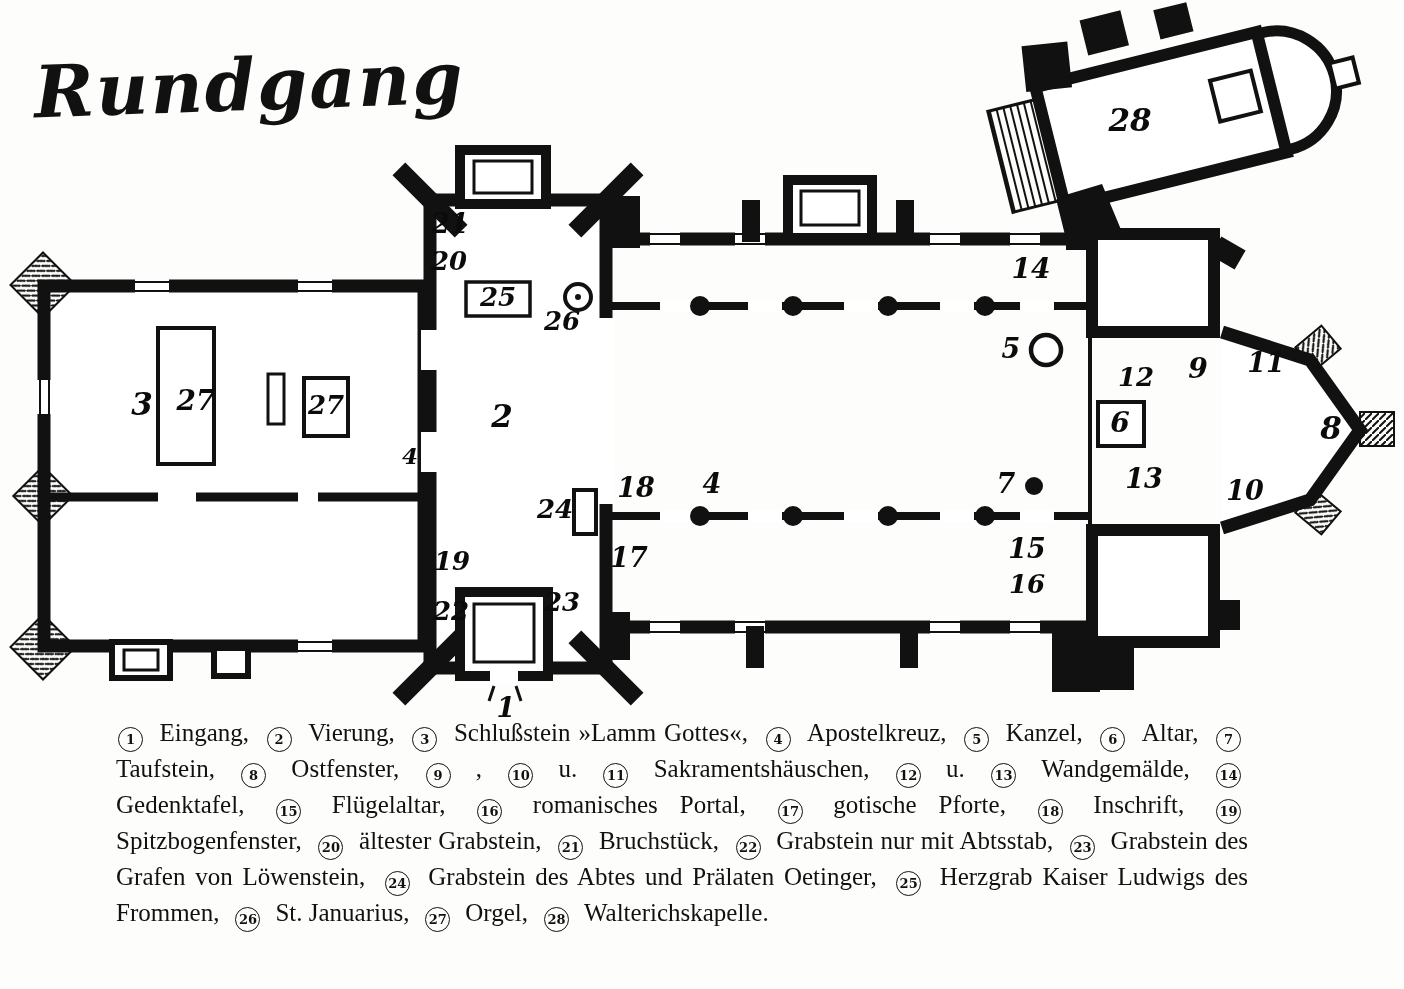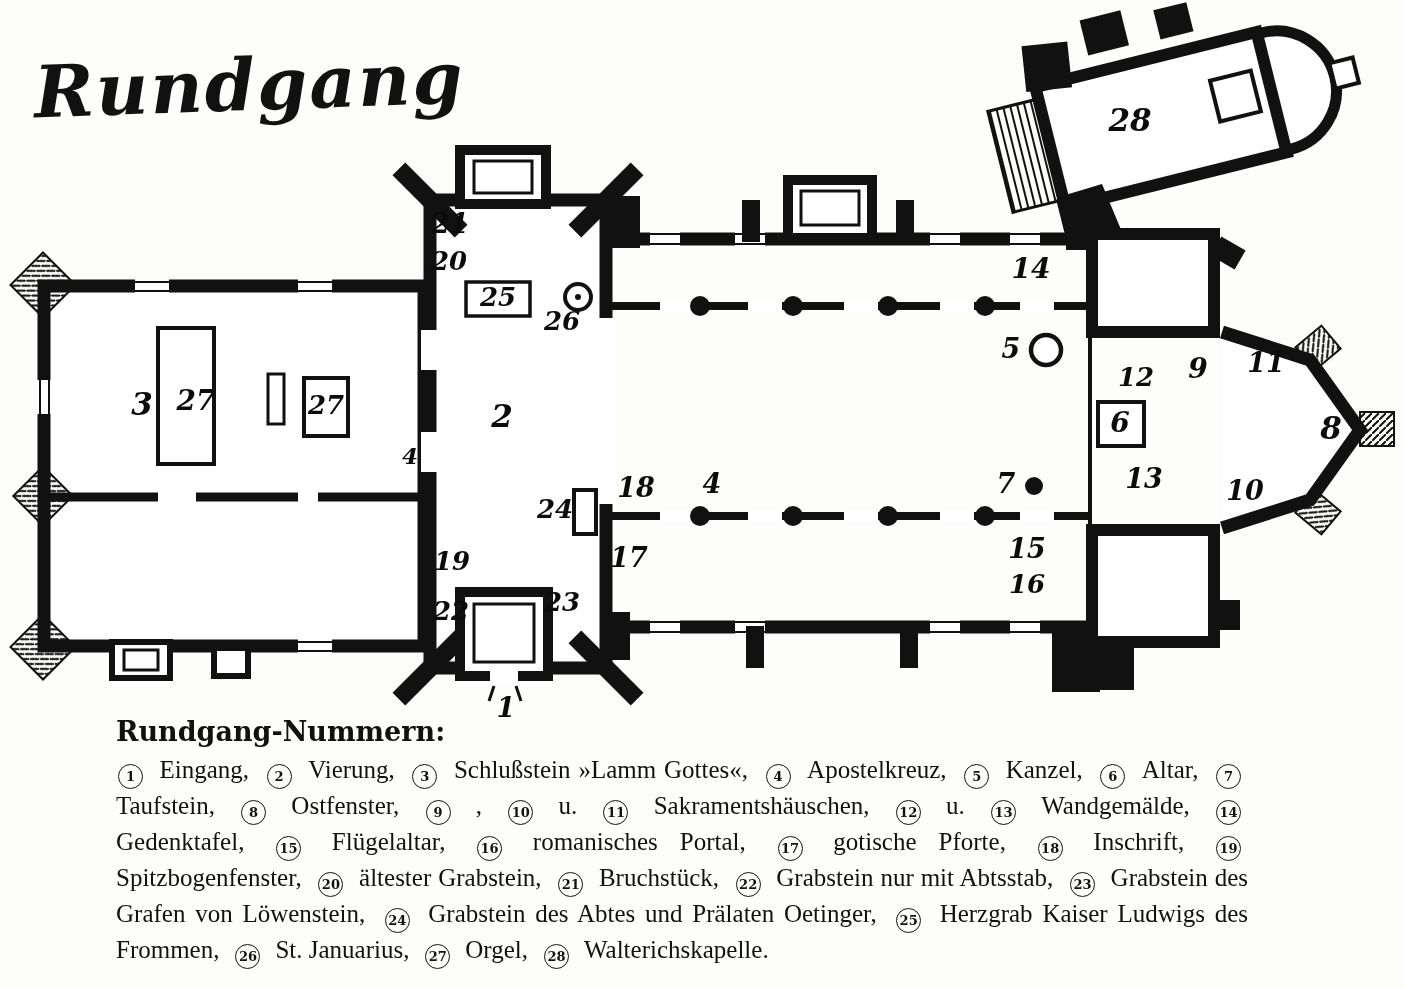--- a/index.html
+++ b/index.html
@@ -246,15 +246,14 @@
       <text x="555" y="518" font-size="26">24</text>
       <text x="629" y="567" font-size="27">17</text>
       <text x="452" y="570" font-size="26">19</text>
       <text x="451" y="620" font-size="26">22</text>
       <text x="562" y="611" font-size="26">23</text>
       <text x="506" y="717" font-size="27">1</text>
     </g>
 </svg>
 
 <div id="legend">
-  <p id="legend-heading">Rundgang-Nummern:</p>
   <p id="legend-body"><span class="circ">1</span> <span class="ltext">Eingang,</span> <span class="circ">2</span> <span class="ltext">Vierung,</span> <span class="circ">3</span> <span class="ltext">Schlußstein »Lamm Gottes«,</span> <span class="circ">4</span> <span class="ltext">Apostelkreuz,</span> <span class="circ">5</span> <span class="ltext">Kanzel,</span> <span class="circ">6</span> <span class="ltext">Altar,</span> <span class="circ">7</span> <span class="ltext">Taufstein,</span> <span class="circ">8</span> <span class="ltext">Ostfenster,</span> <span class="circ">9</span> <span class="ltext">,</span> <span class="circ">10</span> <span class="ltext">u.</span> <span class="circ">11</span> <span class="ltext">Sakramentshäuschen,</span> <span class="circ">12</span> <span class="ltext">u.</span> <span class="circ">13</span> <span class="ltext">Wandgemälde,</span> <span class="circ">14</span> <span class="ltext">Gedenktafel,</span> <span class="circ">15</span> <span class="ltext">Flügelaltar,</span> <span class="circ">16</span> <span class="ltext">romanisches Portal,</span> <span class="circ">17</span> <span class="ltext">gotische Pforte,</span> <span class="circ">18</span> <span class="ltext">Inschrift,</span> <span class="circ">19</span> <span class="ltext">Spitzbogenfenster,</span> <span class="circ">20</span> <span class="ltext">ältester Grabstein,</span> <span class="circ">21</span> <span class="ltext">Bruchstück,</span> <span class="circ">22</span> <span class="ltext">Grabstein nur mit Abtsstab,</span> <span class="circ">23</span> <span class="ltext">Grabstein des Grafen von Löwenstein,</span> <span class="circ">24</span> <span class="ltext">Grabstein des Abtes und Prälaten Oetinger,</span> <span class="circ">25</span> <span class="ltext">Herzgrab Kaiser Ludwigs des Frommen,</span> <span class="circ">26</span> <span class="ltext">St. Januarius,</span> <span class="circ">27</span> <span class="ltext">Orgel,</span> <span class="circ">28</span> <span class="ltext">Walterichskapelle.</span> </p>
 </div>
 
 </body></html>

